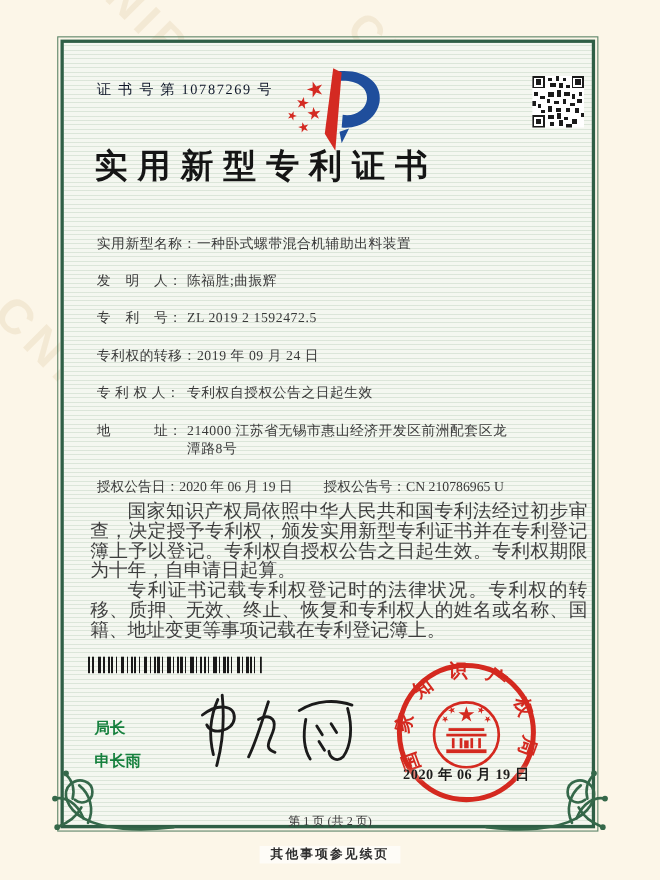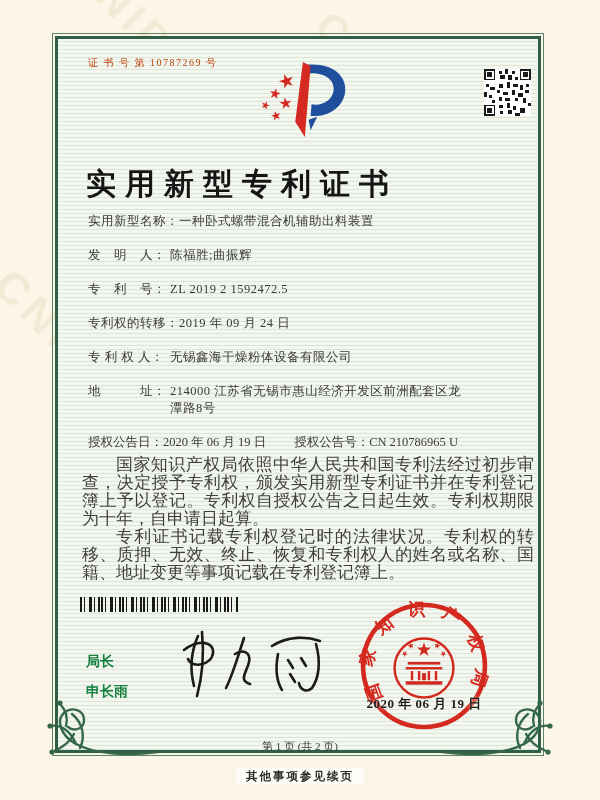--- a/index.html
+++ b/index.html
@@ -23,25 +23,25 @@
   .frame-inner{
     width:100%; height:100%; box-sizing:border-box;
     border:3px solid #2f5f46;
     background-color:#f4f7f0;
     background-image:repeating-linear-gradient(0deg,
       rgba(120,160,125,.20) 0px, rgba(120,160,125,.20) 1px,
       transparent 1px, transparent 4px);
   }
   .flourish{position:absolute; z-index:4;}
   
-  .cert-no{position:absolute; left:88px; top:56px; font-size:10px; letter-spacing:1.5px; color:#c2410c; z-index:5;}
+  .cert-no{position:absolute; left:88px; top:72px; font-size:13px; letter-spacing:1.5px; color:#0f172a; z-index:5;}
   .qr{position:absolute; left:484px; top:69px; width:47px; height:47px; z-index:5;}
   .logo{position:absolute; left:253px; top:60px; width:96px; height:82px; z-index:5;}
   .title{
-    position:absolute; left:0; top:164px; width:484px; text-align:center;
+    position:absolute; left:0; top:131px; width:484px; text-align:center;
     font-size:30px; font-weight:bold; letter-spacing:9px; color:#151515; z-index:5;
   }
   .fields{position:absolute; left:88px; top:213px; width:380px; font-size:12.5px; color:#3a3a3a; z-index:5;}
   .frow{display:flex; align-items:flex-start; margin-bottom:17px; line-height:17px; white-space:nowrap;}
   .frow .flabel{flex:0 0 82px; letter-spacing:.5px;}
   .frow .fvalue{letter-spacing:.5px;}
   .frow.wrap{white-space:normal;}
   .frow.wrap .fvalue{width:330px;}
   .frow.dual .pair2{margin-left:28px;}
   .paras{
@@ -201,21 +201,21 @@
     <div class="frow">
       <span class="flabel">专　利　号：</span>
       <span class="fvalue">ZL 2019 2 1592472.5</span>
     </div>
     <div class="frow">
       <span class="flabel">专利权的转移：</span>
       <span class="fvalue">2019 年 09 月 24 日</span>
     </div>
     <div class="frow">
       <span class="flabel">专 利 权 人：</span>
-      <span class="fvalue">无锡鑫海干燥粉体设备有限公司</span>
+      <span class="fvalue">专利权自授权公告之日起生效</span>
     </div>
     <div class="frow wrap">
       <span class="flabel">地　　　址：</span>
       <span class="fvalue">214000 江苏省无锡市惠山经济开发区前洲配套区龙潭路8号</span>
     </div>
     <div class="frow dual">
       <span class="pair1"><span>授权公告日：</span><span>2020 年 06 月 19 日</span></span>
       <span class="pair2"><span>授权公告号：</span><span>CN 210786965 U</span></span>
     </div>
   </div>

